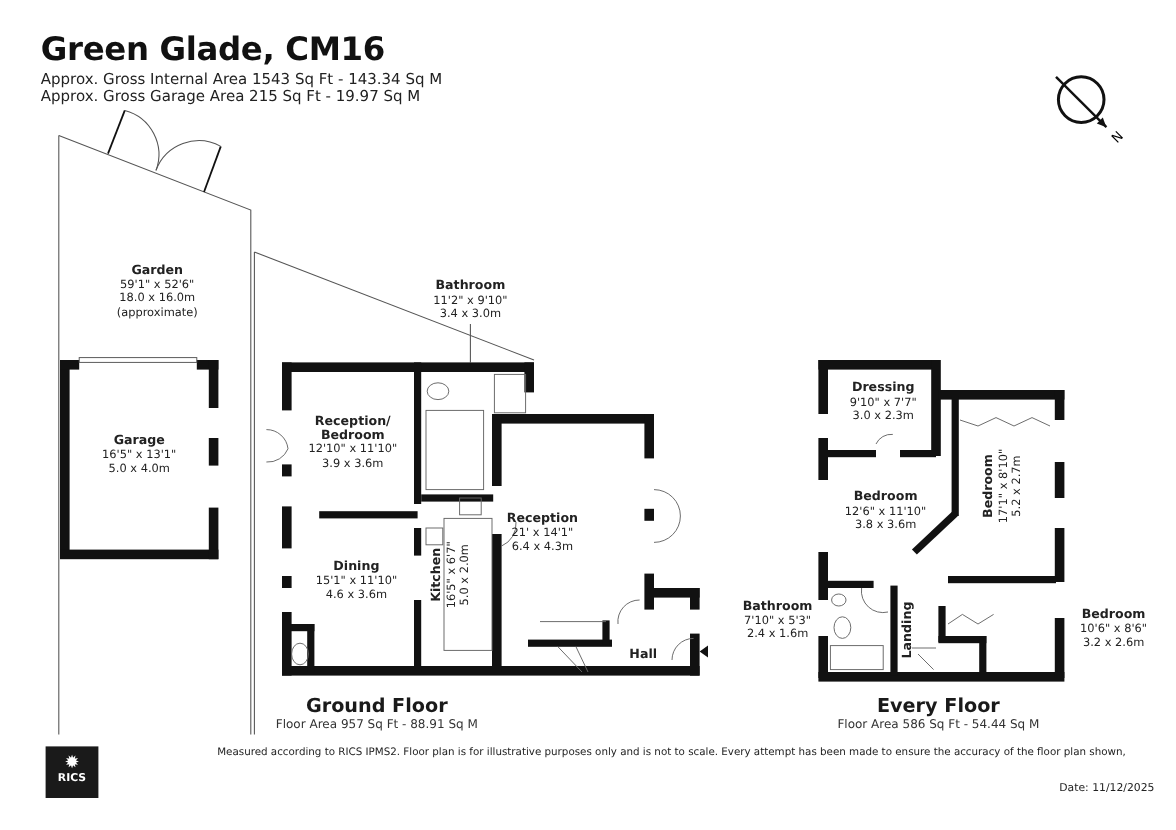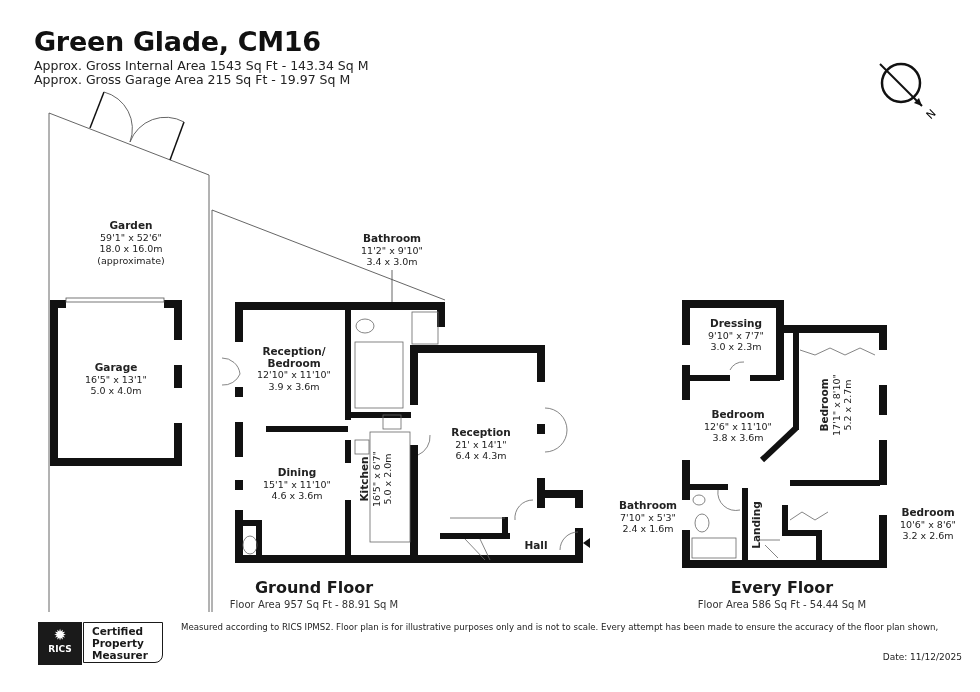--- a/index.html
+++ b/index.html
@@ -161,21 +161,21 @@
   <div class="n">Bathroom</div>
   <div>11'2" x 9'10"</div>
   <div>3.4 x 3.0m</div>
 </div>
 <div class="lbl" style="left:294px;top:346px">
   <div class="n">Reception/</div>
   <div class="n">Bedroom</div>
   <div>12'10" x 11'10"</div>
   <div>3.9 x 3.6m</div>
 </div>
-<div class="lbl" style="left:481px;top:427px">
+<div class="lbl" style="left:452px;top:427px">
   <div class="n">Reception</div>
   <div>21' x 14'1"</div>
   <div>6.4 x 4.3m</div>
 </div>
 <div class="lbl" style="left:297px;top:467px">
   <div class="n">Dining</div>
   <div>15'1" x 11'10"</div>
   <div>4.6 x 3.6m</div>
 </div>
 <div class="lbl vert" style="left:376px;top:479px">
@@ -218,22 +218,17 @@
   <div class="n">Landing</div>
 </div>
 <div class="floor-title" style="left:782px;top:578px">Every Floor</div>
 <div class="floor-area" style="left:782px;top:599px">Floor Area 586 Sq Ft - 54.44 Sq M</div>
 
 <div class="rics">
   <div class="blk">
     <span class="lion">✹</span>
     <span>RICS</span>
   </div>
-  <div class="box">
-    <div>Certified</div>
-    <div>Property</div>
-    <div>Measurer</div>
-  </div>
 </div>
 <div class="disclaimer">
   <div>Measured according to RICS IPMS2. Floor plan is for illustrative purposes only and is not to scale. Every attempt has been made to ensure the accuracy of the floor plan shown,</div>
 </div>
 <div class="date">Date: 11/12/2025</div>
 
 </body></html>

